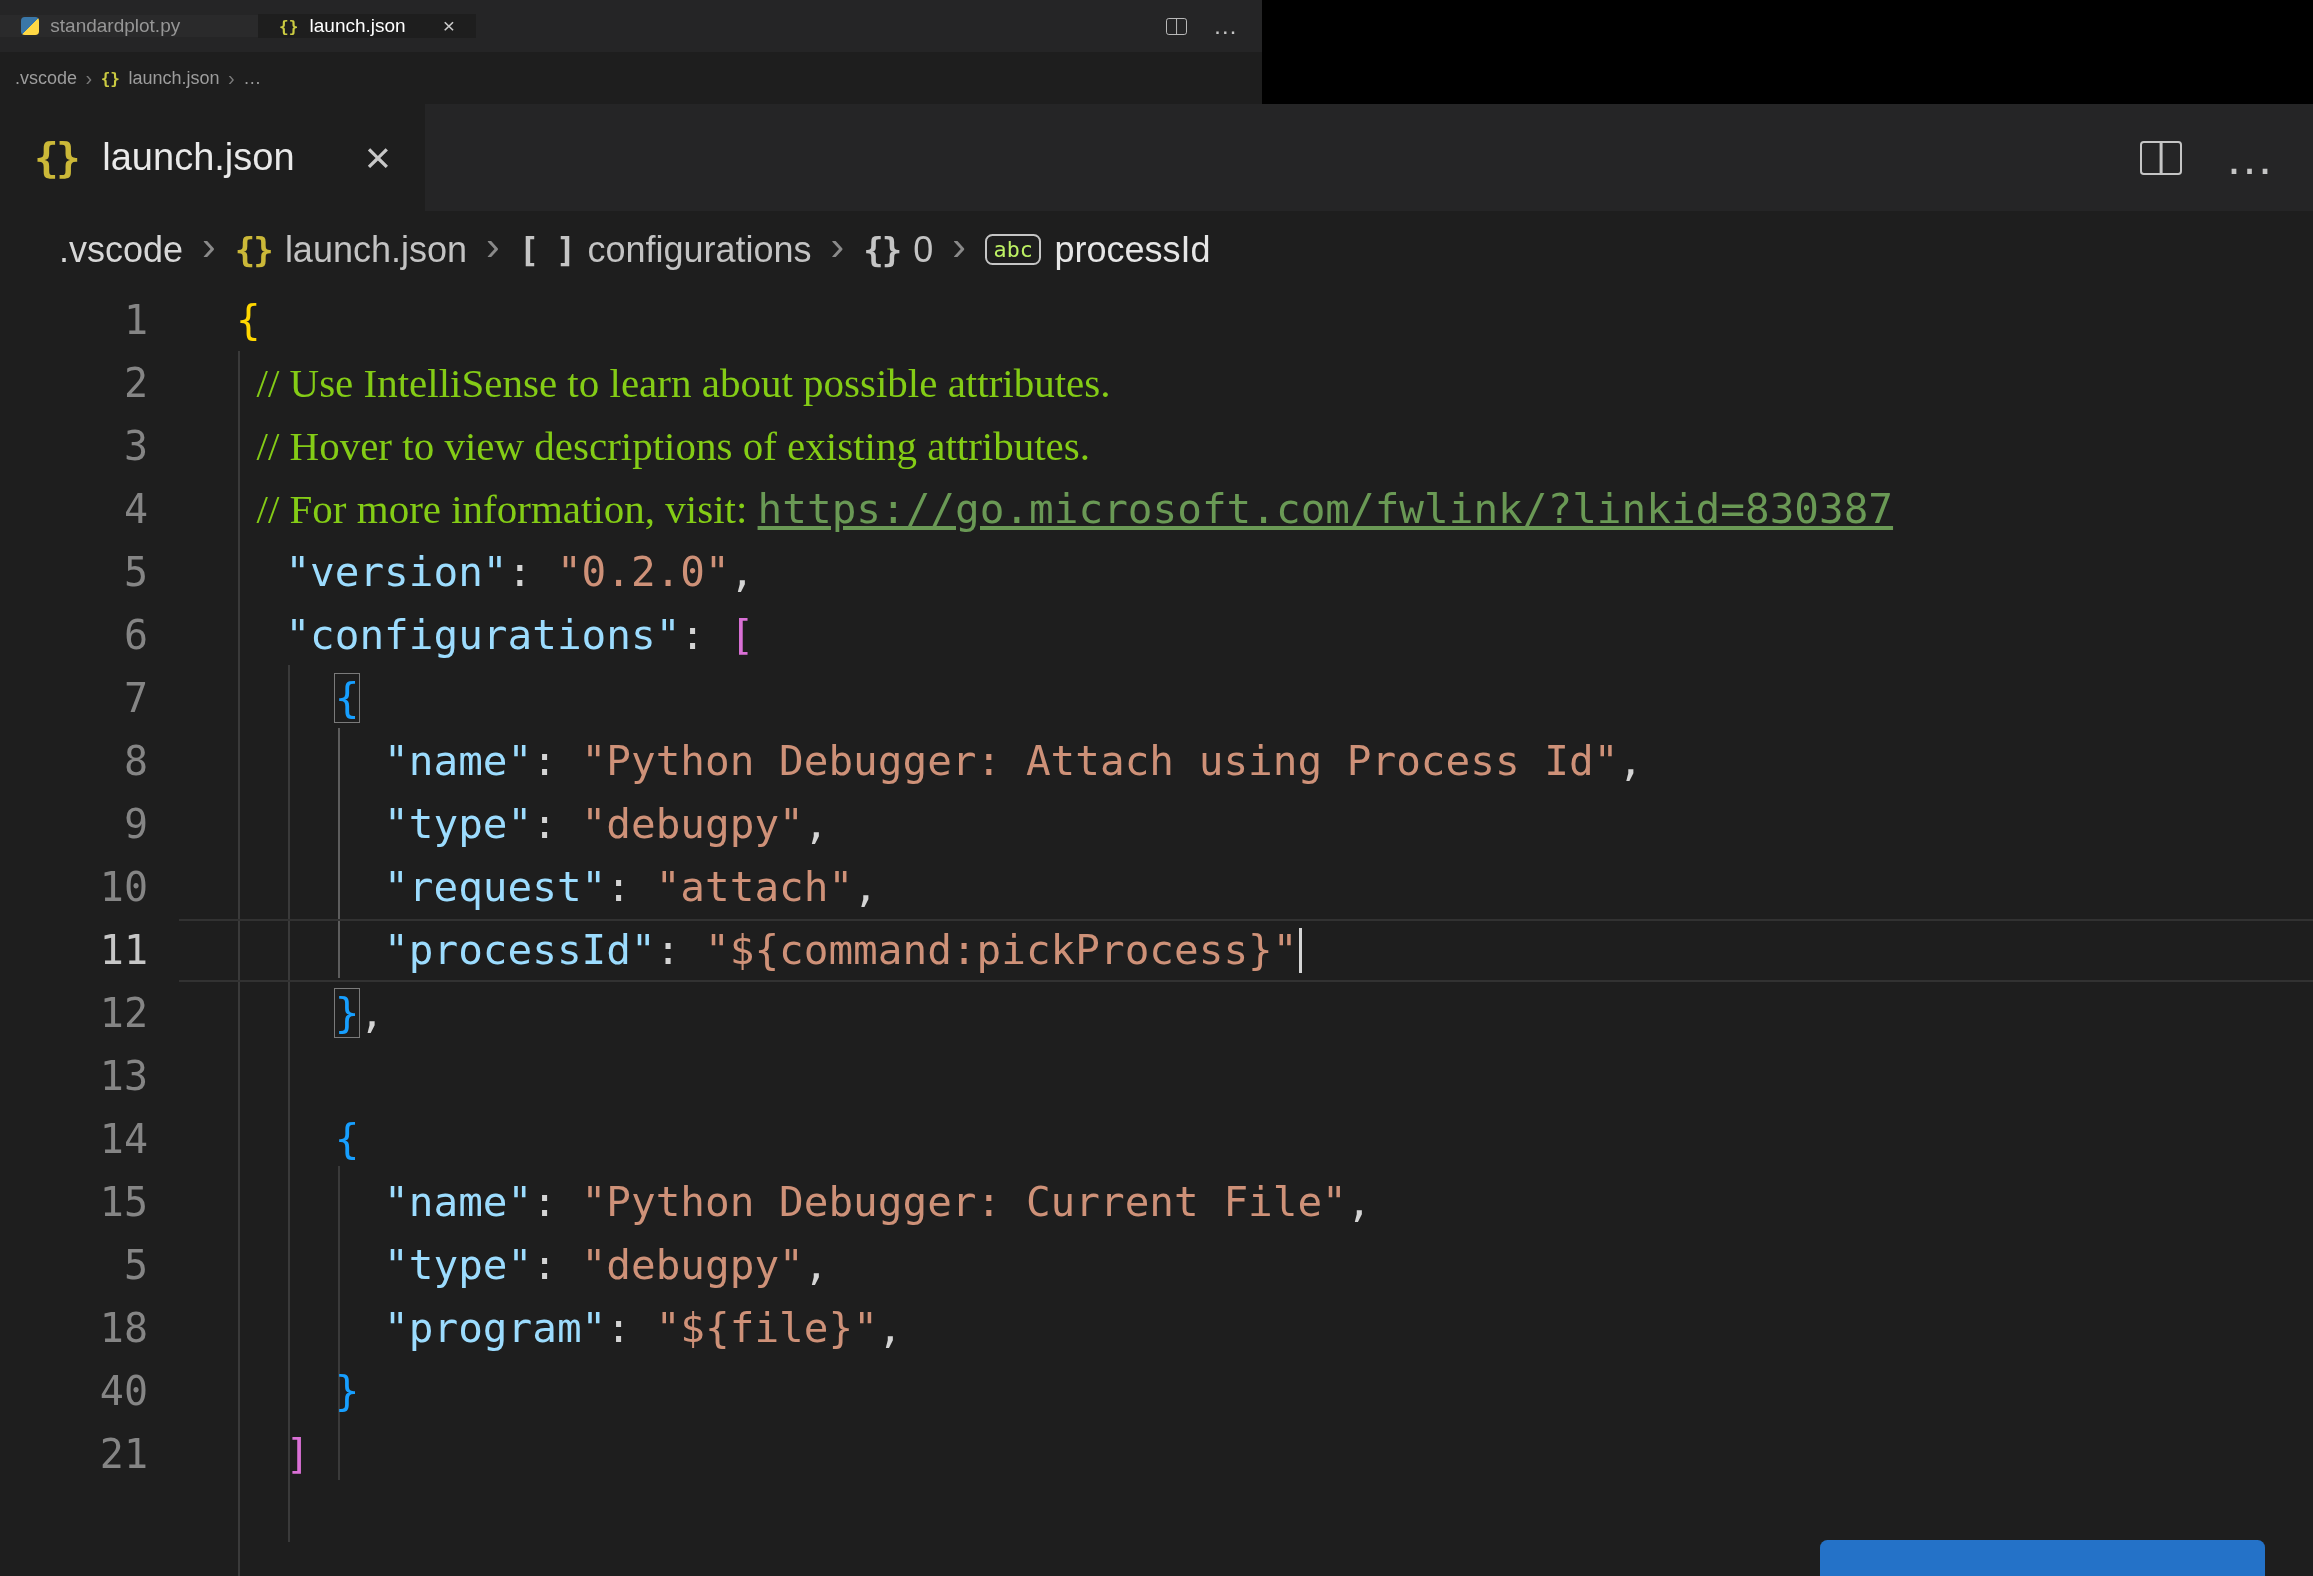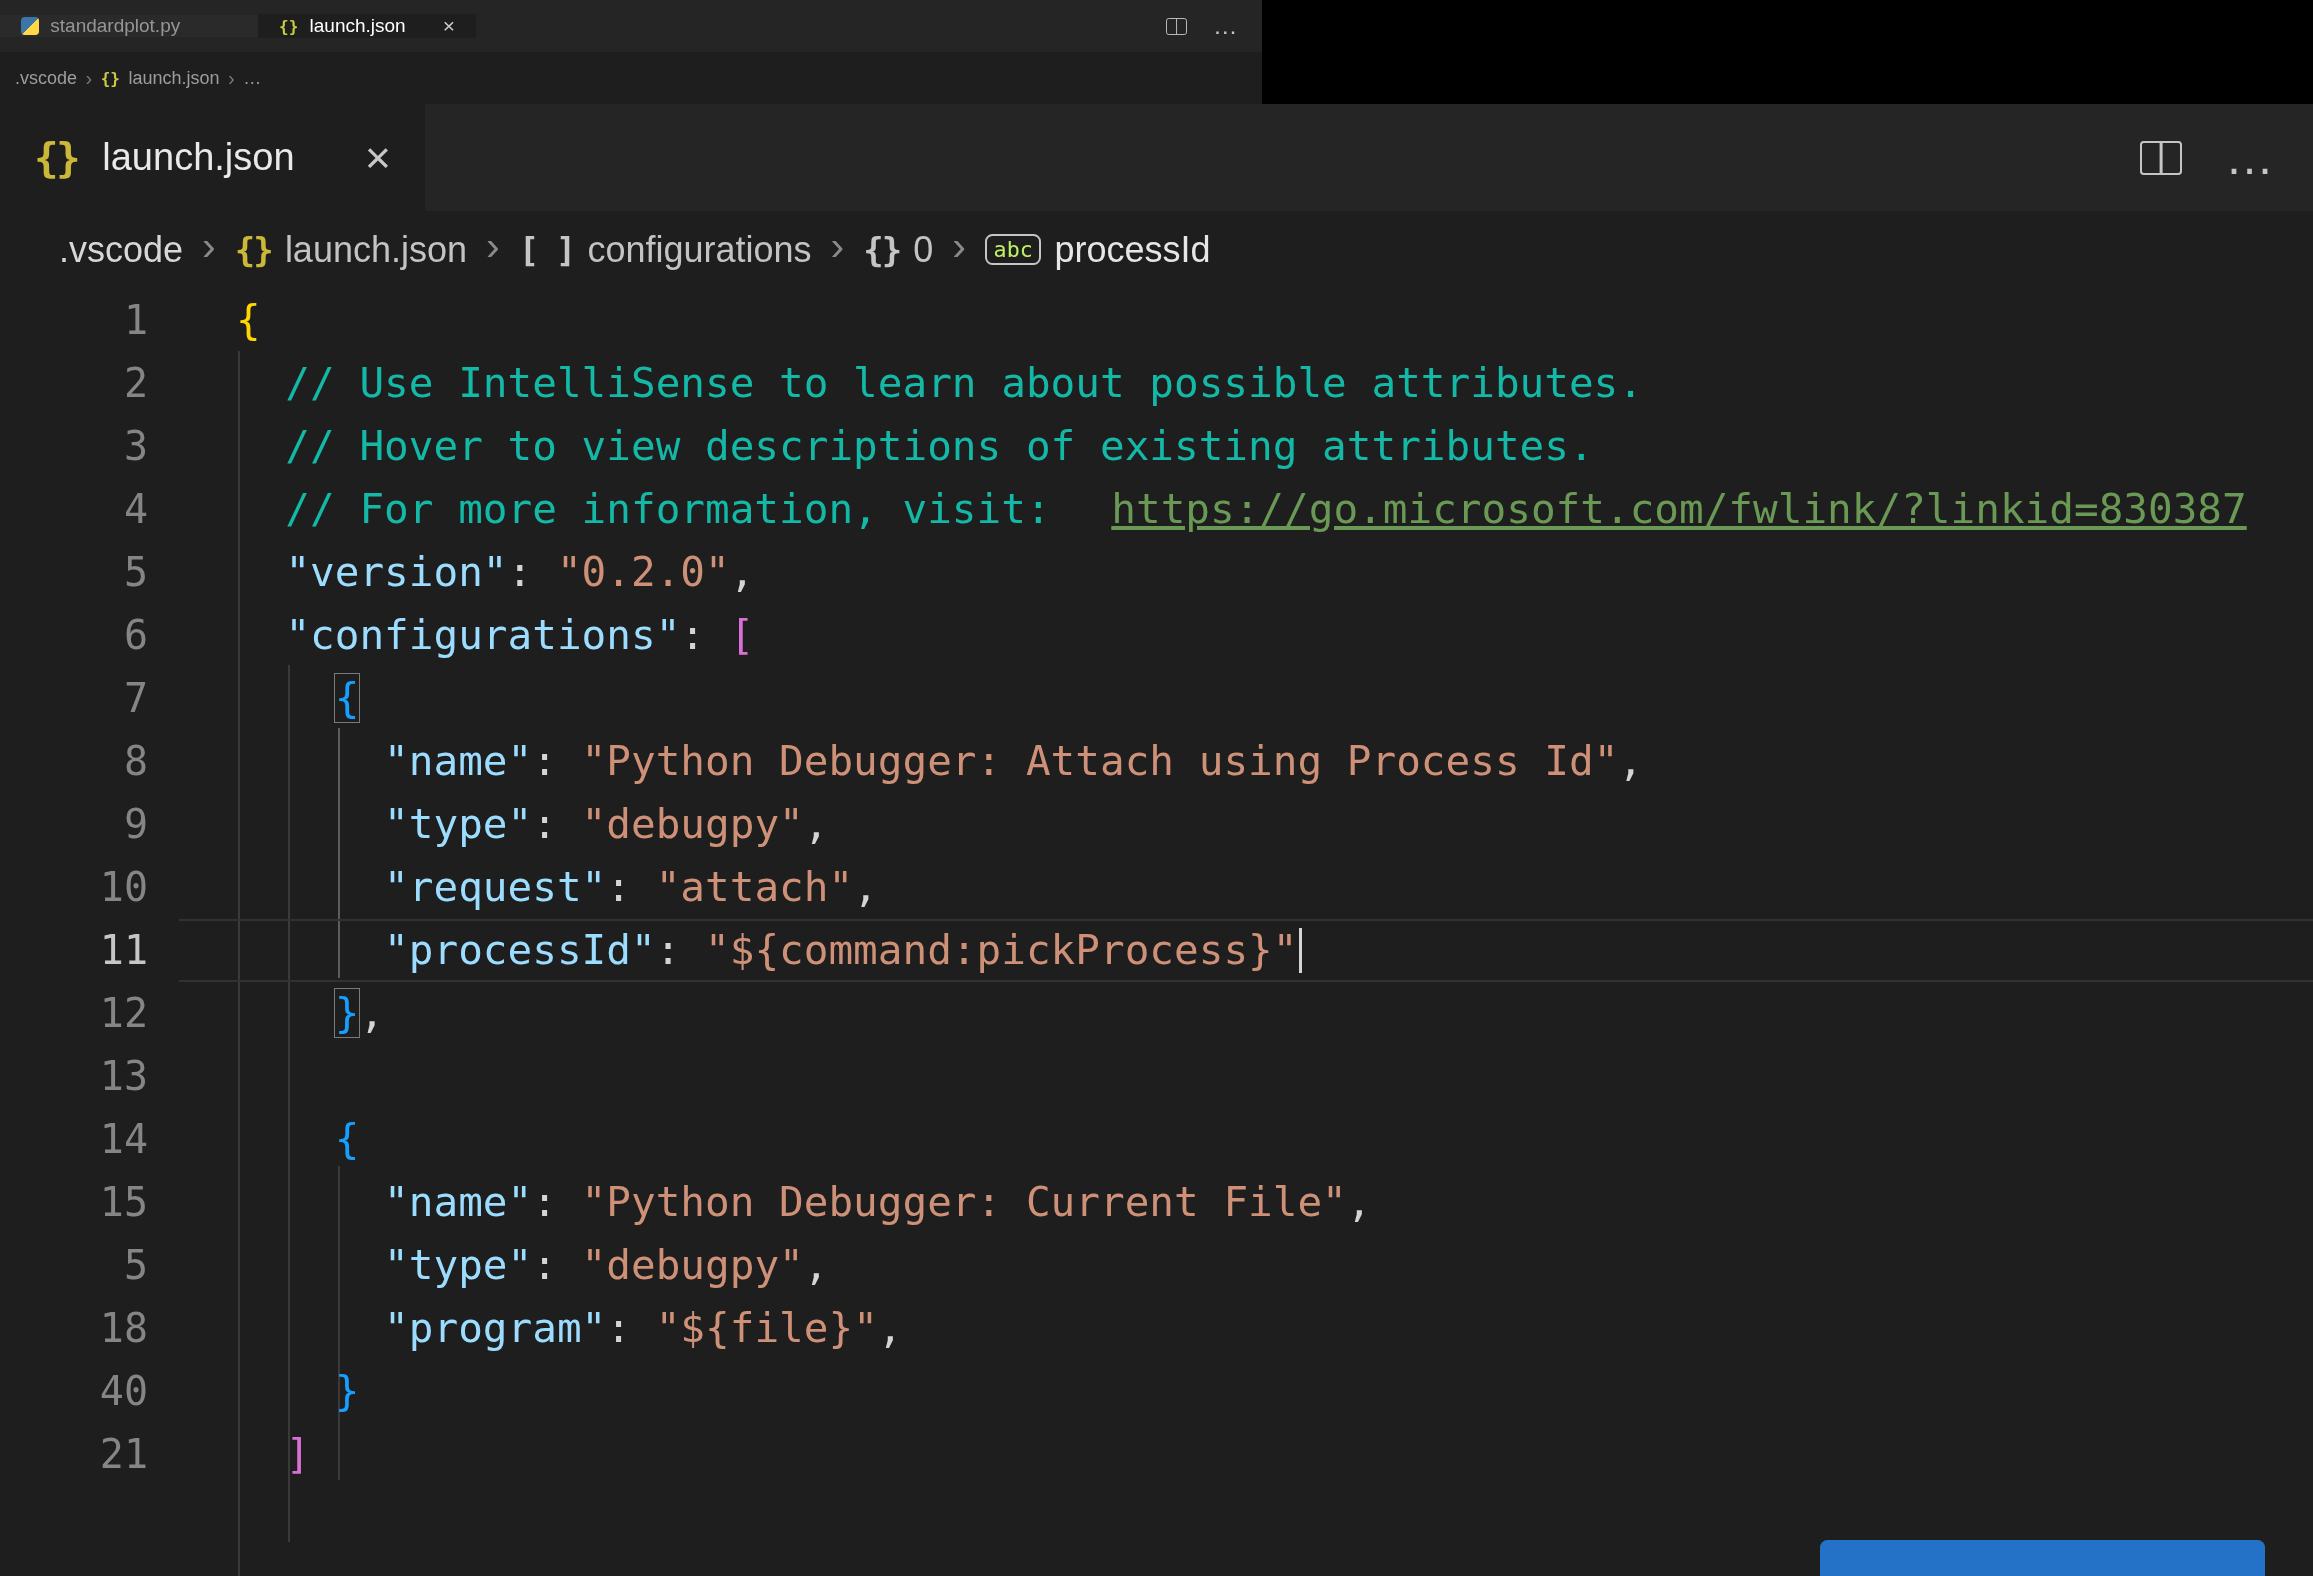--- a/index.html
+++ b/index.html
@@ -57,22 +57,22 @@
   .guide.g2{left:288px;top:376px;height:877px;}
   .guide.g3{left:338px;top:439px;height:250px;background:#5d5d5d;}
   .guide.g4{left:338px;top:877px;height:314px;}
   .lines{position:relative;z-index:1;}
   .line{display:flex;height:63px;line-height:63px;position:relative;}
   .ln{flex:none;width:148px;text-align:right;color:#858585;font-size:40px;}
   .lc{flex:1;padding-left:88px;white-space:pre;}
   .line.current .ln{color:#c6c6c6;}
   .line.current::before{content:"";position:absolute;left:179px;right:0;top:0;bottom:0;
     box-shadow:inset 0 1.9px 0 #323232, inset 0 -1.9px 0 #323232;pointer-events:none;}
-  .tk-cm{color:#14b8a6;}
-  .tk-link{color:#6a9955;text-decoration:underline;margin-left:36px;}
+  .tk-cm{color:#84cc16;font-family:Liberation Serif, serif;}
+  .tk-link{color:#6a9955;text-decoration:underline;}
   .tk-key{color:#9cdcfe;}
   .tk-str{color:#ce9178;}
   .tk-p{color:#d4d4d4;}
   .tk-b1{color:#ffd700;}
   .tk-b2{color:#da70d6;}
   .tk-b3{color:#179fff;}
   .tk-m{outline:1.9px solid #7a7a7a;outline-offset:0;}
   .cursor{display:inline-block;width:2.8px;height:45px;background:#d4d4d4;vertical-align:-8.5px;margin-left:1.9px;}
   .add-config-btn{position:absolute;left:1820px;top:1251px;width:445px;height:66px;border-radius:7.5px;
     background:#2472c8;z-index:2;border:none;}

